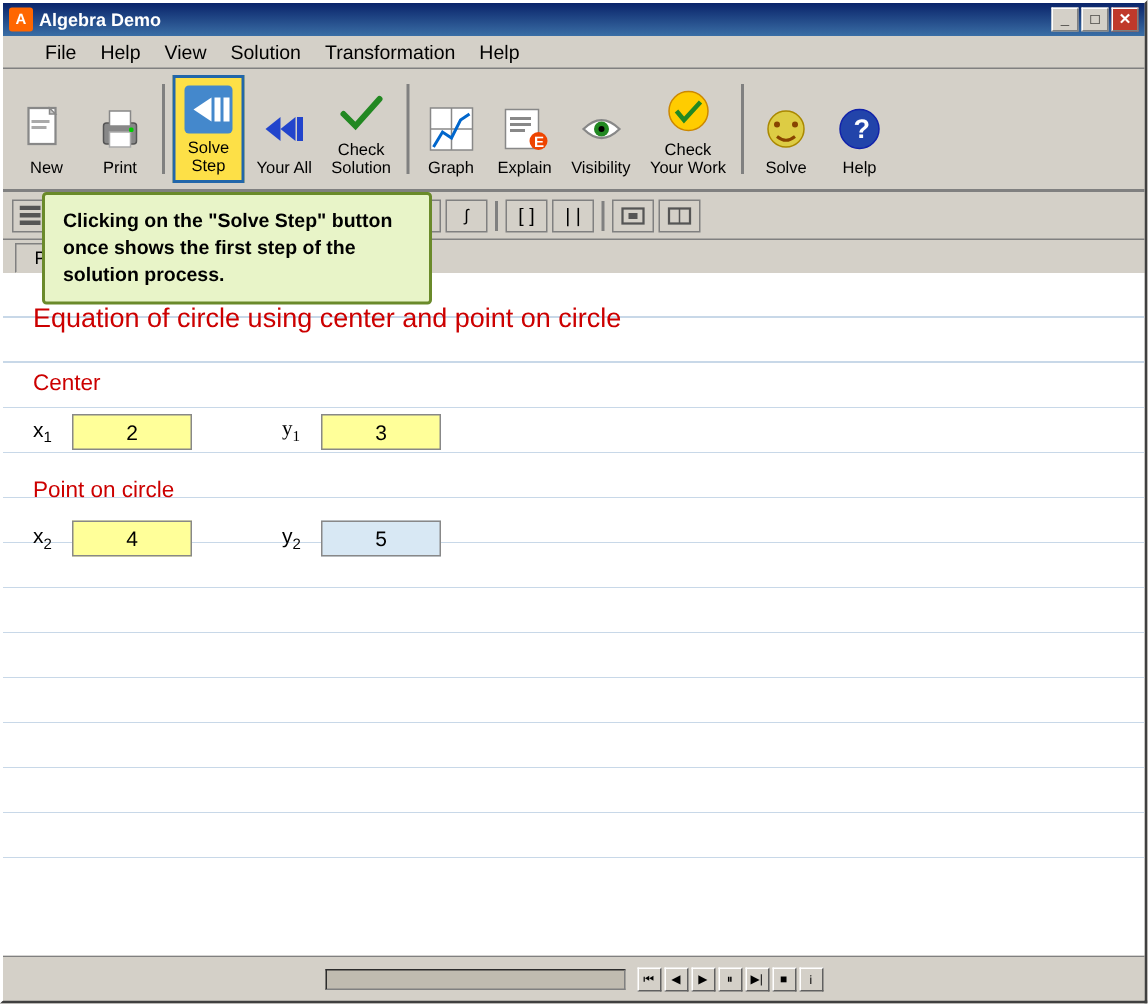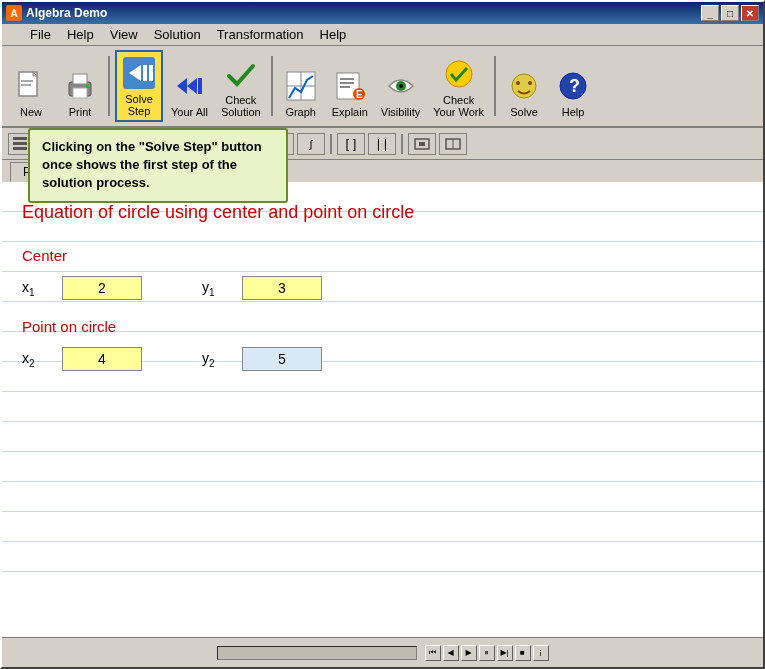--- a/index.html
+++ b/index.html
@@ -44,21 +44,21 @@
     
     .content-area { flex: 1; background: white; overflow-y: auto; position: relative; }
     
     
     .lined-area { background-image: repeating-linear-gradient(to bottom, transparent, transparent 29px, #c8d8e8 29px, #c8d8e8 30px); min-height: 400px; padding: 10px 20px; }
     
     .problem-title { color: #cc0000; font-size: 18px; font-weight: normal; margin-bottom: 24px; padding-top: 10px; }
     .section-label { color: #cc0000; font-size: 15px; font-weight: normal; margin-bottom: 12px; margin-top: 8px; }
     
     .input-row { display: flex; align-items: center; margin-bottom: 18px; gap: 60px; }
-    .input-group { display: flex; align-items: center; gap: 20px; }
+    .input-group { display: flex; align-items: center; gap: 6px; }
     .var-label { font-size: 14px; position: relative; }
     .input-box { border: 1px solid #888; padding: 3px 8px; font-size: 14px; width: 80px; text-align: center; }
     .input-yellow { background: #ffff99; }
     
     
     .status-bar { background: #d4d0c8; height: 30px; border-top: 1px solid #808080; display: flex; align-items: center; justify-content: center; flex-shrink: 0; padding: 0 6px; }
     .scroll-track { background: #c0bbb0; width: 200px; height: 14px; border: 1px inset #808080; margin-right: 8px; }
     .media-controls { display: flex; gap: 2px; align-items: center; }
     .media-btn { width: 16px; height: 16px; background: #d4d0c8; border: 1px solid; border-top-color: #ffffff; border-left-color: #ffffff; border-right-color: #606060; border-bottom-color: #606060; display: flex; align-items: center; justify-content: center; font-size: 8px; cursor: pointer; }
   </style>
@@ -286,21 +286,21 @@
       <div class="section-label">Center</div>
 
       <div class="input-row">
         <div class="input-group">
           <span class="var-label" style="position:relative; display:inline-block; width:20px;">
             x<sub style="font-size:10px;">1</sub>
           </span>
           <input class="input-box input-yellow" type="text" value="2" readonly="" style="background: rgb(255, 255, 153);">
         </div>
         <div class="input-group">
-          <span class="var-label" style="position:relative; display:inline-block; width:20px;">
+          <span class="var-label" style="position:relative; display:inline-block; width:20px;font-family:Liberation Serif, serif;">
             y<sub style="font-size:10px;">1</sub>
           </span>
           <input class="input-box" type="text" value="3" readonly="" style="background: rgb(255, 255, 153);">
         </div>
       </div>
 
       <div class="section-label">Point on circle</div>
 
       <div class="input-row">
         <div class="input-group">

